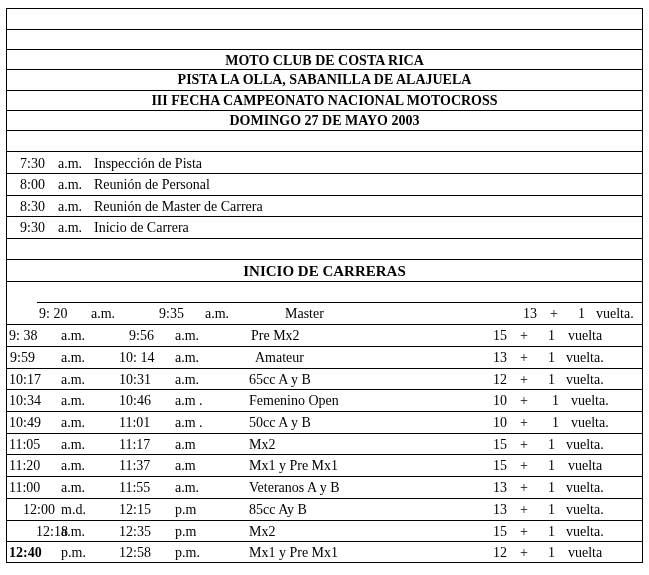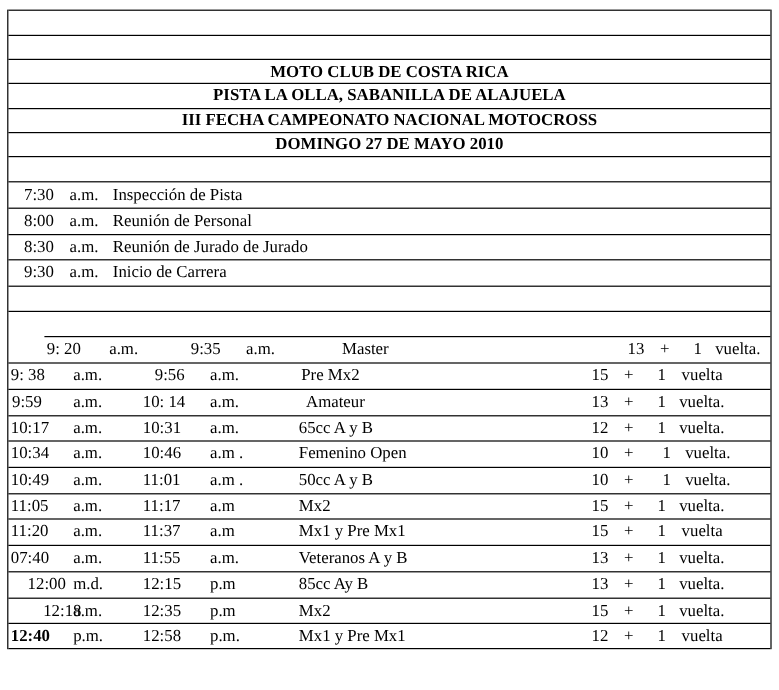--- a/index.html
+++ b/index.html
@@ -18,37 +18,38 @@
 </style>
 </head>
 <body>
 
 <div class="sheet">
   <div class="row" style="height:21px"></div>
   <div class="row" style="height:20px"></div>
   <div class="row hdr" style="height:20px;line-height:21px">MOTO CLUB DE COSTA RICA</div>
   <div class="row hdr" style="height:21px">PISTA LA OLLA, SABANILLA DE ALAJUELA</div>
   <div class="row hdr" style="height:20px">III FECHA CAMPEONATO NACIONAL MOTOCROSS</div>
-  <div class="row hdr" style="height:20px">DOMINGO 27 DE MAYO 2010</div>
+  <div class="row hdr" style="height:20px">DOMINGO 27 DE MAYO 2003</div>
   <div class="row" style="height:21px"></div>
 
   <div class="row sched" style="height:22px;line-height:23px">
     <span class="t">7:30</span><span class="ap">a.m.</span><span>Inspección de Pista</span>
   </div>
   <div class="row sched" style="height:22px;line-height:22px">
     <span class="t">8:00</span><span class="ap">a.m.</span><span>Reunión de Personal</span>
   </div>
   <div class="row sched" style="height:21px;line-height:22px">
-    <span class="t">8:30</span><span class="ap">a.m.</span><span>Reunión de Jurado de Jurado</span>
+    <span class="t">8:30</span><span class="ap">a.m.</span><span>Reunión de Master de Carrera</span>
   </div>
   <div class="row sched" style="height:22px;line-height:22px">
     <span class="t">9:30</span><span class="ap">a.m.</span><span>Inicio de Carrera</span>
   </div>
 
   <div class="row" style="height:21px"></div>
+  <div class="row hdr big" style="height:22px;line-height:22px">INICIO DE CARRERAS</div>
   <div class="row" style="height:21px"></div>
 
   <div id="races">
       <div class="row" style="height: 22px; line-height: 22px; font-size: 14px; margin-left: 30px;">
         <span class="cell" style="left: 2px;">9: 20</span>
         <span class="cell" style="left: 54px;">a.m.</span>
         <span class="cell" style="left: 122px;">9:35</span>
         <span class="cell" style="left: 168px;">a.m.</span>
         <span class="cell" style="left: 248px;">Master</span>
         <span class="cell" style="left: 486px;">13</span>
@@ -127,21 +128,21 @@
         <span class="cell" style="left: 54px;">a.m.</span>
         <span class="cell" style="left: 112px;">11:37</span>
         <span class="cell" style="left: 168px;">a.m</span>
         <span class="cell" style="left: 242px;">Mx1 y Pre Mx1</span>
         <span class="cell" style="left: 486px;">15</span>
         <span class="cell" style="left: 513px;">+</span>
         <span class="cell" style="left: 541px;">1</span>
         <span class="cell" style="left: 561px;">vuelta</span>
       </div>
       <div class="row" style="height: 22px; line-height: 22px; font-size: 14px;">
-        <span class="cell" style="left: 2px;">07:40</span>
+        <span class="cell" style="left: 2px;">11:00</span>
         <span class="cell" style="left: 54px;">a.m.</span>
         <span class="cell" style="left: 112px;">11:55</span>
         <span class="cell" style="left: 168px;">a.m.</span>
         <span class="cell" style="left: 242px;">Veteranos A y B</span>
         <span class="cell" style="left: 486px;">13</span>
         <span class="cell" style="left: 513px;">+</span>
         <span class="cell" style="left: 541px;">1</span>
         <span class="cell" style="left: 559px;">vuelta.</span>
       </div>
       <div class="row" style="height: 22px; line-height: 22px; font-size: 14px;">

